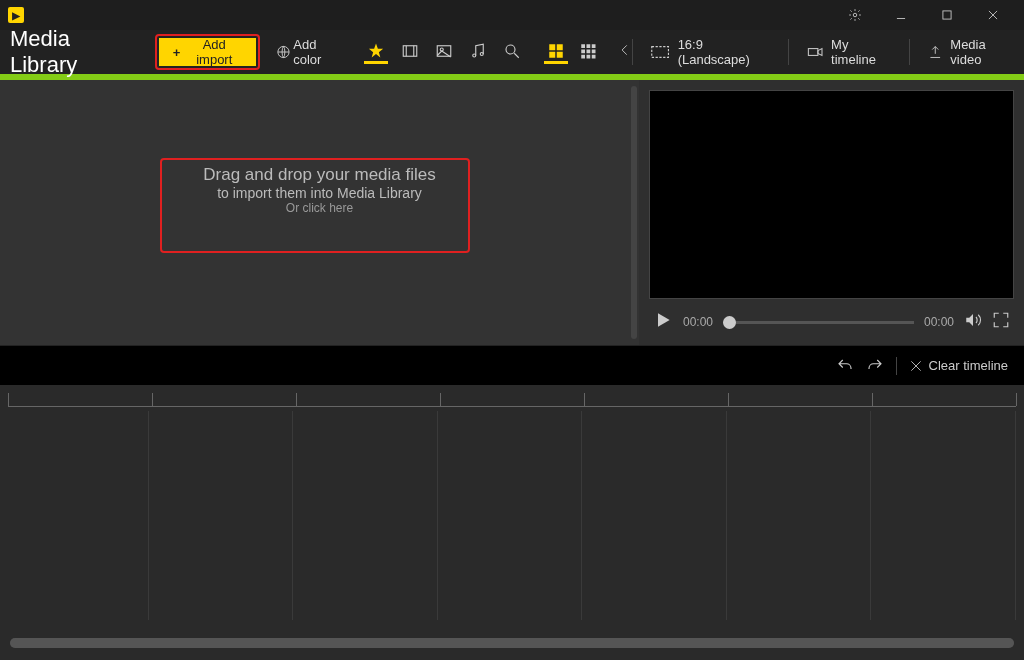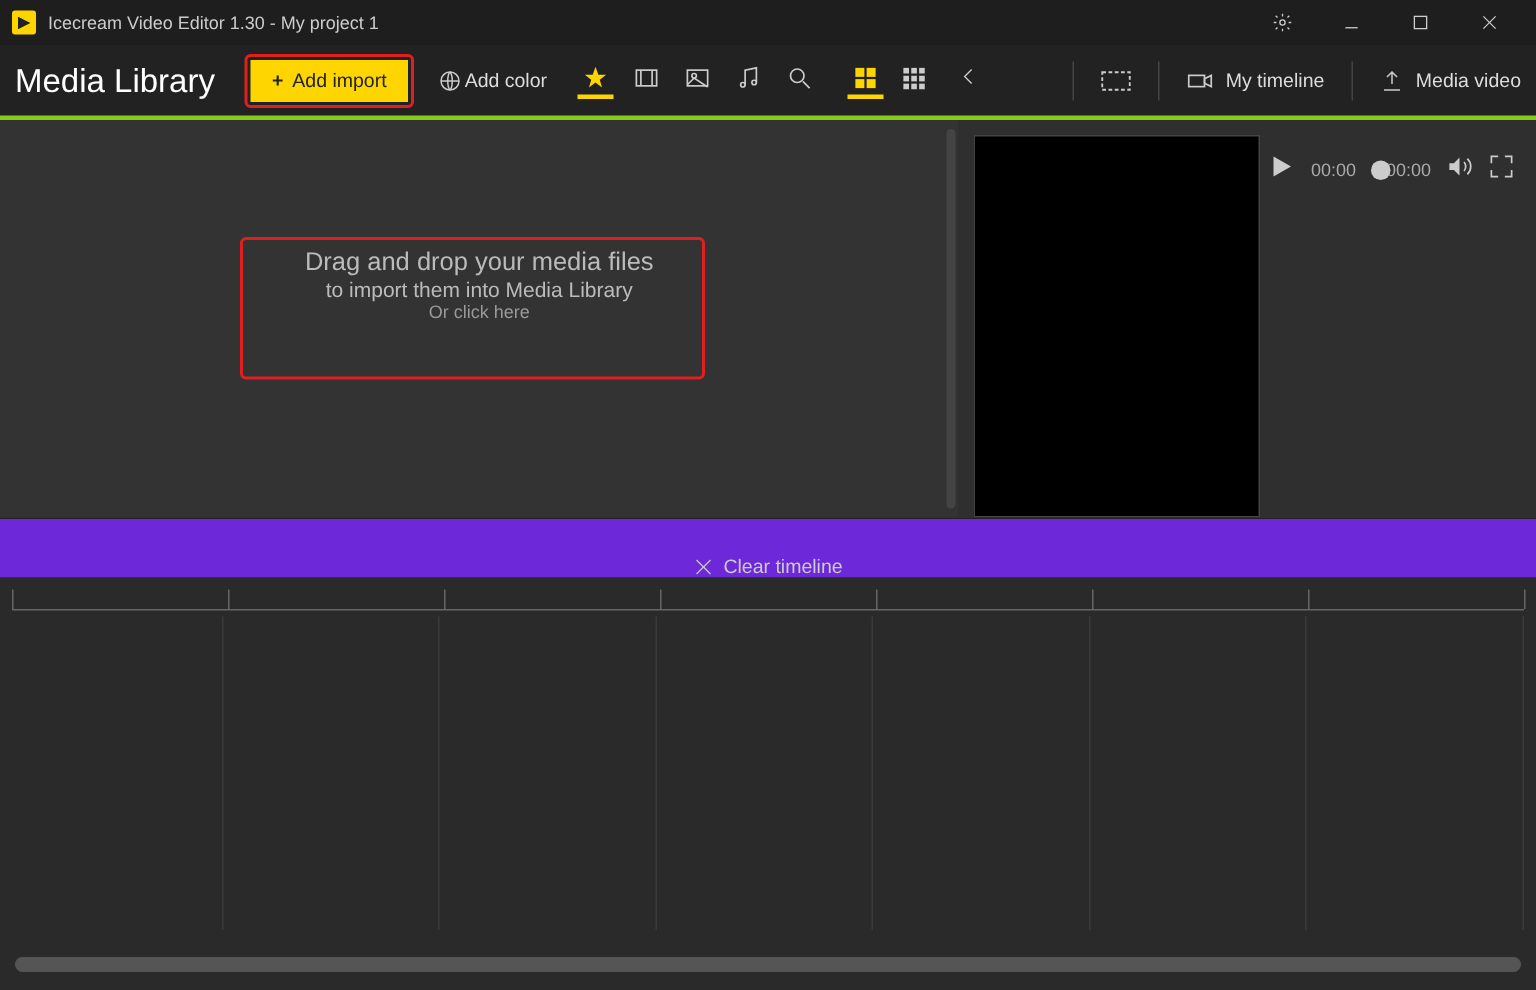--- a/index.html
+++ b/index.html
@@ -3,68 +3,67 @@
 <meta charset="utf-8">
 <style>
 * { margin:0; padding:0; box-sizing:border-box; font-family:"Segoe UI",Arial,sans-serif; }
 body { background:#2a2a2a; color:#ddd; width:1024px; height:660px; overflow:hidden; display:flex; flex-direction:column; }
 .titlebar { height:30px; background:#1e1e1e; display:flex; align-items:center; padding:0 8px; }
 .app-icon { width:16px; height:16px; background:#ffd500; border-radius:2px; display:flex; align-items:center; justify-content:center; font-size:10px; color:#222; font-weight:bold; }
 .title-text { margin-left:8px; font-size:12px; color:#ccc; }
 .titlebar-right { margin-left:auto; display:flex; align-items:center; gap:0; }
 .tb-btn { width:46px; height:30px; display:flex; align-items:center; justify-content:center; cursor:pointer; }
 .gear-icon svg, .tb-btn svg { width:14px; height:14px; }
-.toolbar { height:50px; background:#222; display:flex; align-items:center; padding:0 10px; border-bottom:3px solid #84cc16; }
+.toolbar { height:50px; background:#222; display:flex; align-items:center; padding:0 10px; border-bottom:6px solid #84cc16; }
 .section-title { font-size:22px; color:#fff; font-weight:300; margin-right:20px; }
 .add-files-btn { background:#ffd500; color:#222; border:none; height:28px; padding:0 14px; font-size:13px; display:flex; align-items:center; gap:6px; cursor:pointer; }
 .highlight-red { border:2px solid #e02020; border-radius:4px; padding:2px; }
 .add-color-btn { margin-left:16px; display:flex; align-items:center; gap:2px; font-size:13px; color:#ddd; cursor:pointer; }
 .filter-icons { margin-left:20px; display:flex; gap:10px; align-items:center; }
 .filter-icon { width:24px; height:24px; display:flex; align-items:center; justify-content:center; cursor:pointer; border-bottom:3px solid transparent; }
 .filter-icon.active { border-bottom:3px solid #ffd500; }
 .view-icons { margin-left:20px; display:flex; gap:8px; align-items:center; }
 .collapse { margin-left:18px; font-size:16px; color:#aaa; cursor:pointer; }
 .toolbar-right { margin-left:auto; display:flex; align-items:center; gap:18px; }
 .aspect-btn, .projects-btn, .export-btn { display:flex; align-items:center; gap:8px; font-size:13px; color:#ddd; cursor:pointer; }
 .vdiv { width:1px; height:26px; background:#444; }
 .main-area { flex:none; height:265px; display:flex; }
 .media-panel { flex:1; background:#333; display:flex; align-items:flex-start; justify-content:center; position:relative; }
 .dropzone { margin-top:85px; text-align:center; color:#aaa; }
 .dropzone-line1 { font-size:17px; color:#bbb; }
 .dropzone-line2 { font-size:14px; color:#bbb; }
 .dropzone-line3 { font-size:12px; color:#999; }
 .dropzone-highlight { position:absolute; top:78px; left:160px; width:310px; height:95px; border:2px solid #e02020; border-radius:4px; }
 .scroll-stub { position:absolute; right:2px; top:6px; bottom:6px; width:6px; background:#444; border-radius:3px; }
-.preview-panel { width:385px; background:#2f2f2f; display:flex; flex-direction:row; padding:10px 10px 0 10px; }
+.preview-panel { width:385px; background:#2f2f2f; display:flex; flex-direction:column; padding:10px 10px 0 10px; }
 .video-preview { flex:1; background:#000; border:1px solid #444; }
 .player-controls { height:46px; display:flex; align-items:center; gap:10px; padding:0 4px; }
 .play-btn { cursor:pointer; }
 .time-label { font-size:12px; color:#aaa; }
 .seek { flex:1; height:3px; background:#555; position:relative; }
 .seek-knob { position:absolute; left:0; top:-5px; width:13px; height:13px; border-radius:50%; background:#ccc; }
 .vol-icon, .fs-icon { cursor:pointer; }
-.timeline-bar { height:40px; background:#6d28d9; display:flex; align-items:center; justify-content:flex-end; padding:0 16px; gap:12px; border-top:1px solid #222;flex-direction:column; }
+.timeline-bar { height:40px; background:#000000; display:flex; align-items:center; justify-content:flex-end; padding:0 16px; gap:12px; border-top:1px solid #222; }
 .tl-btn { cursor:pointer; display:flex; align-items:center; gap:6px; font-size:13px; color:#ccc; }
 .timeline { flex:1; background:#2a2a2a; position:relative; overflow:hidden; }
 .timeline-ruler { position:absolute; top:8px; left:8px; right:8px; height:14px; border-bottom:1px solid #666; }
 .timeline-ruler .tick { position:absolute; top:0; bottom:0; width:1px; background:#666; }
 .timeline-slots { position:absolute; top:26px; left:8px; right:8px; bottom:40px; display:flex; gap:4px; }
 .slot { flex:1; border-right:1px solid #3a3a3a; }
 .h-scroll { position:absolute; bottom:12px; left:10px; right:10px; height:10px; background:#3a3a3a; border-radius:5px; }
 .h-scroll-thumb { position:absolute; left:0; top:0; bottom:0; right:0; background:#555; border-radius:5px; }
 svg { stroke:#ccc; fill:none; stroke-width:1.5; }
 .filter-icon.active svg { stroke:#ffd500; fill:#ffd500; }
 .yellow { stroke:#ffd500; fill:#ffd500; }
 </style>
 </head>
 <body>
 
 <div class="titlebar">
   <div class="app-icon">▶</div>
-  <div class="title-text">Icecream Video Editor 1.30 - My project 1</div>
   <div class="titlebar-right">
     <div class="tb-btn gear-icon">
       <svg viewBox="0 0 24 24">
           <circle cx="12" cy="12" r="3"></circle>
           <path d="M12 2v3M12 19v3M4.2 4.2l2.1 2.1M17.7 17.7l2.1 2.1M2 12h3M19 12h3M4.2 19.8l2.1-2.1M17.7 6.3l2.1-2.1"></path>
         </svg>
     </div>
     <div class="tb-btn">
       <svg viewBox="0 0 24 24">
           <line x1="5" y1="18" x2="19" y2="18"></line>
@@ -166,20 +165,21 @@
         <polyline points="15 4 7 12 15 20"></polyline>
       </svg>
   </div>
 
   <div class="toolbar-right">
     <div class="vdiv"></div>
     <div class="aspect-btn">
       <svg width="20" height="14" viewBox="0 0 24 16">
           <rect x="1" y="1" width="22" height="14" stroke-dasharray="3 2"></rect>
         </svg>
+      <span>16:9 (Landscape)</span>
     </div>
     <div class="vdiv"></div>
     <div class="projects-btn">
       <svg width="18" height="18" viewBox="0 0 24 24">
           <rect x="2" y="7" width="14" height="10"></rect>
           <path d="M16 10l6-3v10l-6-3z"></path>
         </svg>
       <span>My timeline</span>
     </div>
     <div class="vdiv"></div>

